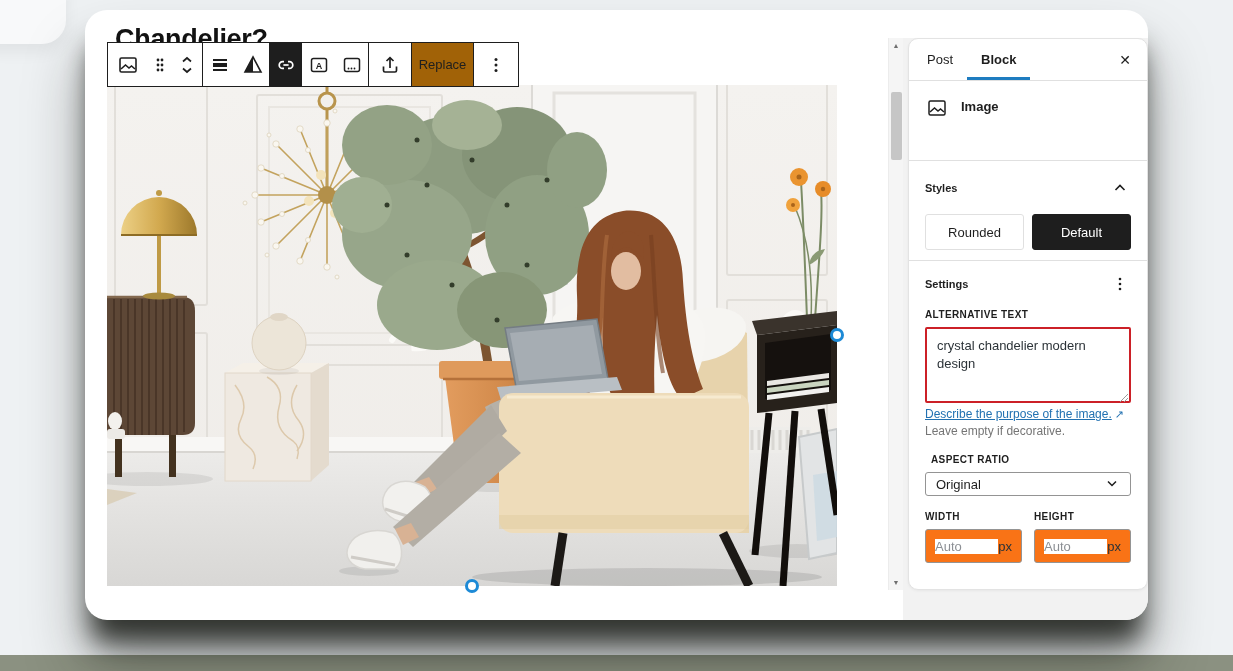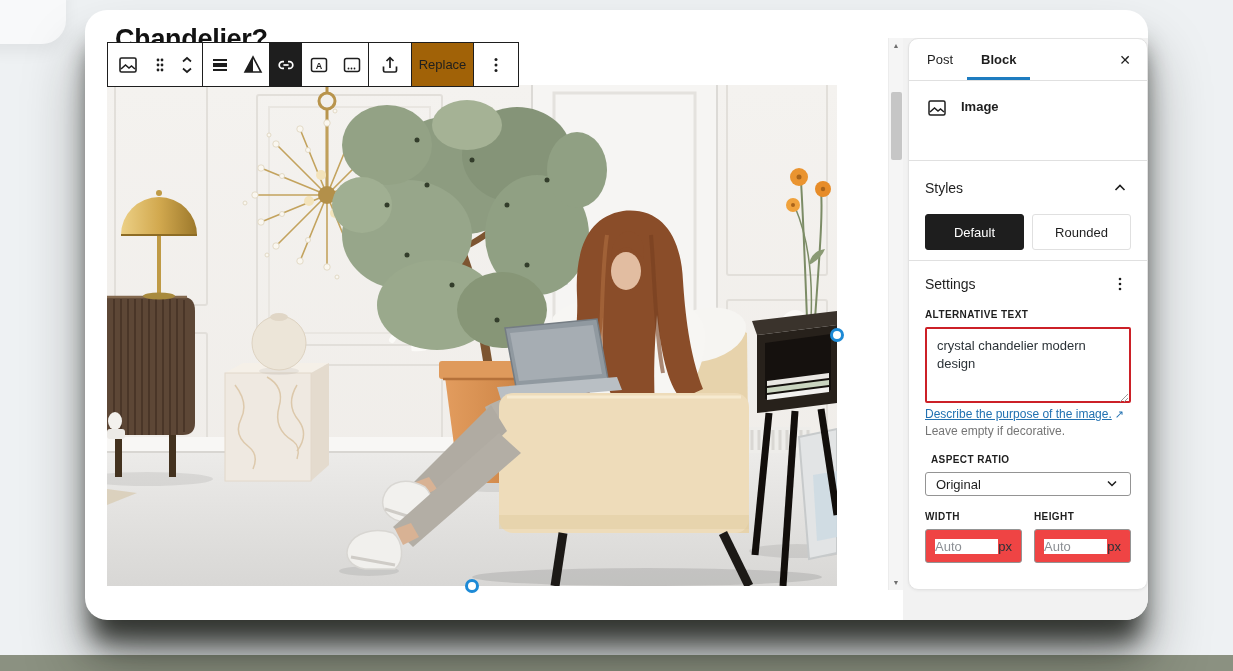--- a/index.html
+++ b/index.html
@@ -65,21 +65,21 @@
   .sb-tab.active { font-weight:700; box-shadow:inset 0 -3px 0 #1e7cc0; }
   .sb-close { margin-left:auto; border:none; background:none; font-size:14px; color:#1e1e1e;
     padding:0 12px; cursor:pointer; }
 
   .sb-blockinfo { flex:0 0 80px; display:flex; gap:12px; padding:15px 16px 0; border-bottom:1px solid #e0e0e0; }
   .bi-icon svg { width:24px; height:24px; display:block; }
   .bi-title { font-size:13px; font-weight:700; color:#1e1e1e; margin:3px 0 5px; }
   .bi-desc { font-size:12px; line-height:1.45; color:#6c6c6c; max-width:168px; }
 
   .sec-head { display:flex; align-items:center; justify-content:space-between;
-    font-size:14px; font-weight:400; color:#1e1e1e;text-align:center; }
+    font-size:11px; font-weight:700; color:#1e1e1e;text-align:center; }
   .icon-btn { border:none; background:none; padding:2px; cursor:pointer; display:flex; }
   .icon-btn svg { width:18px; height:18px; display:block; }
 
   .sb-styles { flex:0 0 100px; padding:16px 16px 0; border-bottom:1px solid #e0e0e0; }
   .style-btns { display:flex; gap:8px; margin-top:15px; }
   .sbtn { flex:1; height:36px; border-radius:3px; font-family:"Liberation Sans",sans-serif;
     font-size:13px; cursor:pointer; border:1px solid #e0e0e0; background:#fff; color:#1e1e1e; }
   .sbtn.dark { background:#1e1e1e; border-color:#1e1e1e; color:#fff; }
 
   .sb-settings { flex:1 1 auto; padding:12px 16px 0; }
@@ -97,21 +97,21 @@
   .help-link-row .ext { color:#2271b1; text-decoration:none; margin-left:3px; font-size:11px; }
   .help-note { font-size:12px; color:#757575; margin-top:3px; }
   .lbl-aspect { margin:16px 6px 7px; }
   .select-box { height:24px; border:1px solid #949494; border-radius:3px; display:flex;
     align-items:center; justify-content:space-between; padding:0 10px; font-size:13px;
     color:#1e1e1e; cursor:pointer; background:#fff; }
   .select-box svg { width:16px; height:16px; }
   .dims-row { display:flex; gap:12px; margin-top:15px; }
   .dim-col { flex:1; }
   .dim-box { margin-top:7px; height:34px; border:1px solid #949494; border-radius:3px;
-    display:flex; align-items:center; padding:0 9px; background:#ef4444; }
+    display:flex; align-items:center; padding:0 9px; background:#f97316; }
   .dim-box input { border:none; outline:none; width:100%; font-family:"Liberation Sans",sans-serif;
     font-size:13px; color:#1e1e1e; min-width:0; }
   .dim-box input::placeholder { color:#8c8f94; }
   .dim-box .unit { font-size:13px; color:#2c3338; }
 </style>
 </head>
 <body>
 
 <div class="stage">
   <div class="backdrop-corner"></div>
@@ -505,22 +505,22 @@
       <section class="sb-styles">
         <div class="sec-head">
           <span>Styles</span>
           <button class="icon-btn">
             <svg viewBox="0 0 18 18" fill="none" stroke="#1e1e1e" stroke-width="1.6">
                 <path d="M4.5 11L9 6.5 13.5 11"></path>
               </svg>
           </button>
         </div>
         <div class="style-btns">
+          <button class="sbtn">Rounded</button>
           <button class="sbtn dark">Default</button>
-          <button class="sbtn">Rounded</button>
         </div>
       </section>
 
       <section class="sb-settings">
         <div class="sec-head">
           <span>Settings</span>
           <button class="icon-btn">
             <svg viewBox="0 0 18 18" fill="#1e1e1e">
                 <circle cx="9" cy="4" r="1.3"></circle>
                 <circle cx="9" cy="9" r="1.3"></circle>

